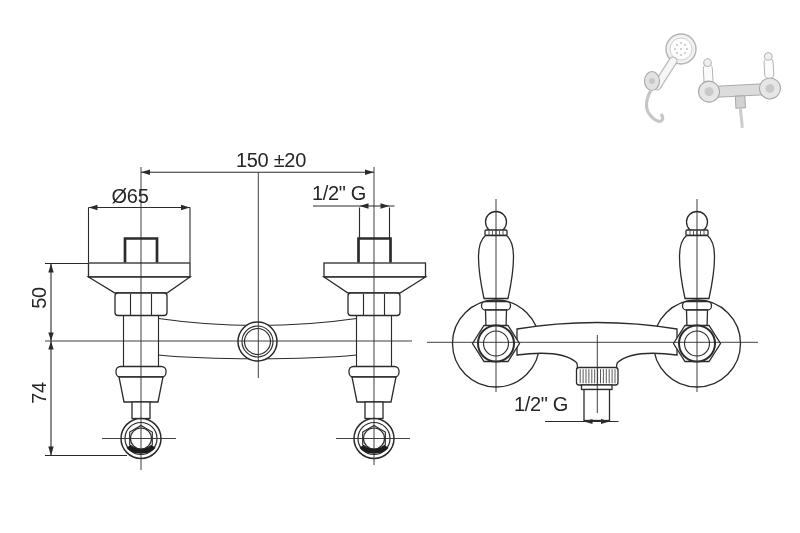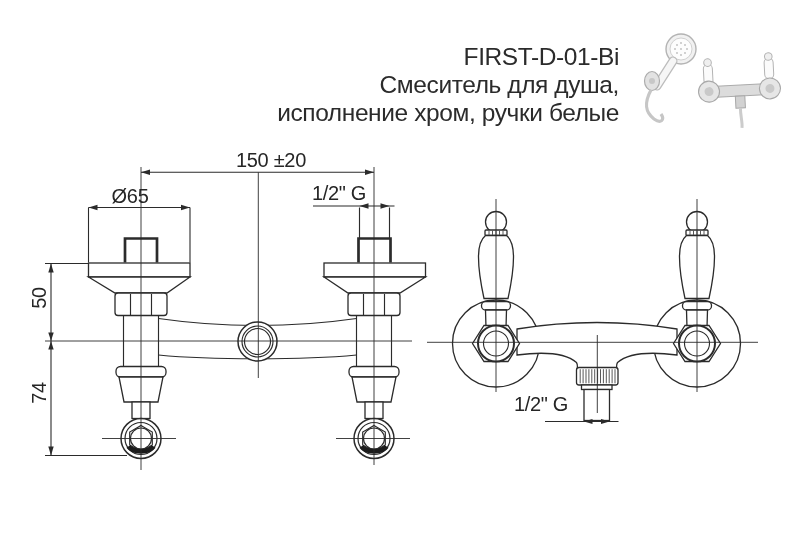--- a/index.html
+++ b/index.html
@@ -18,25 +18,20 @@
   .bold{stroke:#2b2b2b;stroke-width:2.7;fill:none;stroke-linejoin:miter;}
   .arr {fill:#2b2b2b;stroke:none;}
   .dimtxt{font-family:"Liberation Sans",sans-serif;font-size:20px;fill:#262626;
           letter-spacing:-0.3px;text-anchor:middle;}
 </style>
 </head>
 <body>
 
 <div class="canvas">
 
-  <div class="header">
-    <div>FIRST-D-01-Bi</div>
-    <div>Смеситель для душа,</div>
-    <div>исполнение хром, ручки белые</div>
-  </div>
 
   <svg class="drawing-svg" width="800" height="533" viewBox="0 0 800 533">
 
     <g>
 
       <circle cx="681" cy="49" r="15" fill="#f1f1f1" stroke="#b3b3b3" stroke-width="1.4"></circle>
       <circle cx="681" cy="49" r="11" fill="#fdfdfd" stroke="#d0d0d0" stroke-width="1"></circle>
       <g fill="#bdbdbd">
         <circle cx="681" cy="49" r="0.9"></circle>
           <circle cx="677" cy="45" r="0.9"></circle>

